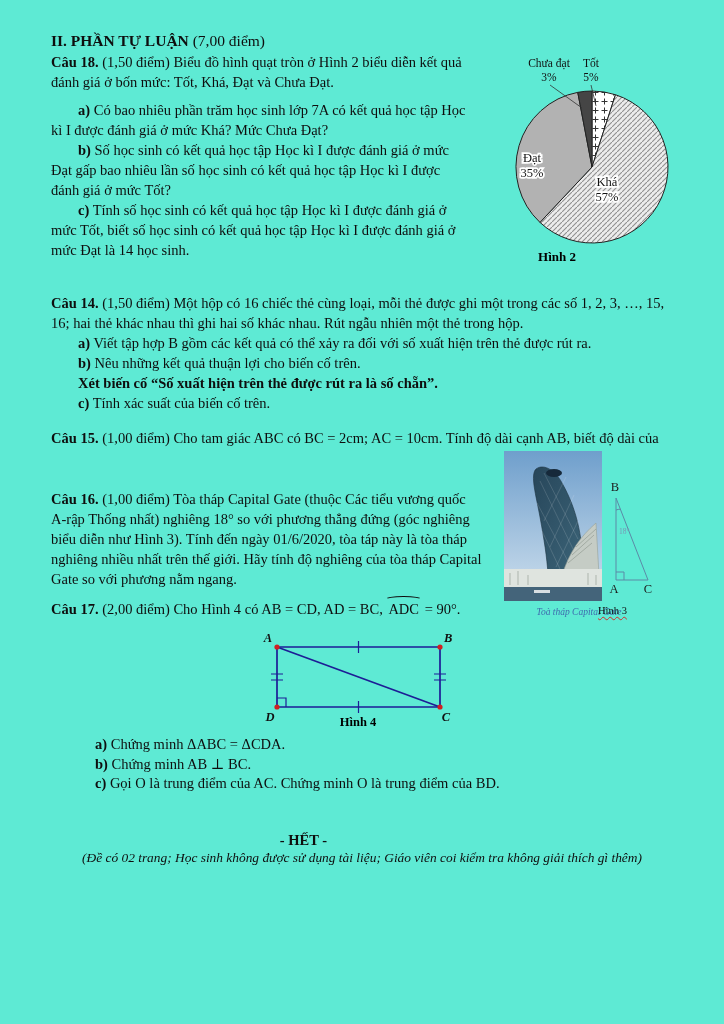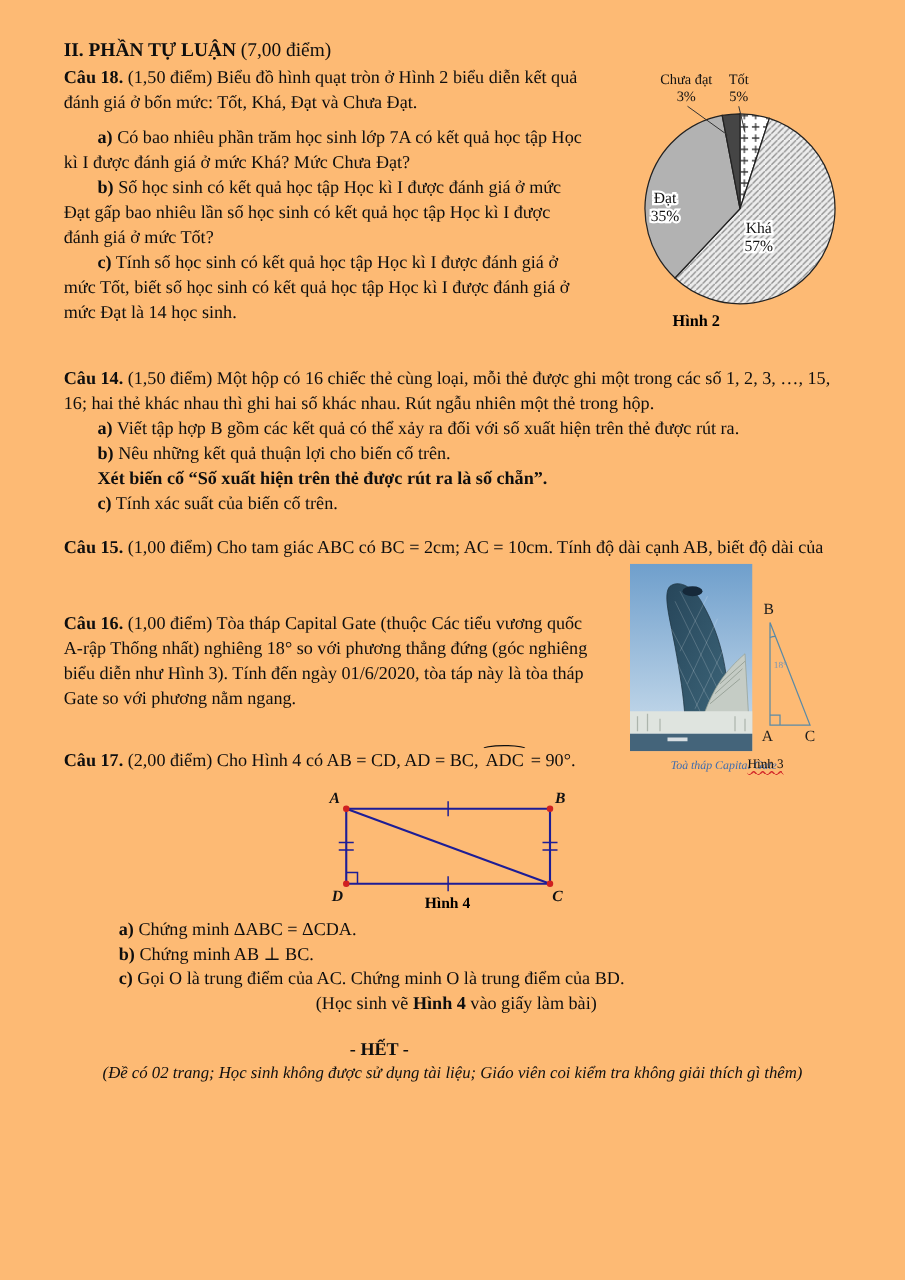--- a/index.html
+++ b/index.html
@@ -1,16 +1,16 @@
 <!DOCTYPE html>
 <html><head>
 <meta charset="utf-8">
 <style>
   html,body{margin:0;padding:0;background:#888;}
-  .page{position:relative;width:724px;height:1024px;background:#fdba74;overflow:hidden;
+  .page{position:relative;width:724px;height:1024px;background:#5eead4;overflow:hidden;
         font-family:"Liberation Serif","DejaVu Serif",serif;color:#0e0e0e;font-size:14.5px;line-height:20px;}
   .abs{position:absolute;}
   .ln{white-space:nowrap;}
   .ind{padding-left:27px;}
   b{font-weight:bold;}
   .heading{font-size:15.5px;}
   .photo-caption{font-style:italic;color:#3e6cae;font-size:9.5px;line-height:11px;text-align:center;}
   .h3-caption{font-size:10.5px;text-align:left;
       text-decoration-line:underline;text-decoration-style:wavy;text-decoration-color:#d42a2a;text-decoration-thickness:1px;text-underline-offset:2px;}
   .hat{position:relative;display:inline-block;padding:0 2px;}
@@ -92,20 +92,21 @@
   </div>
 
   <div class="abs" style="left:51px;top:428px;width:660px;">
     <div class="ln"><b>Câu 15.</b><span> (1,00 điểm) Cho tam giác ABC có BC = 2cm; AC = 10cm. Tính độ dài cạnh AB, biết độ dài của</span></div>
   </div>
 
   <div class="abs" style="left:51px;top:489px;width:460px;">
     <div class="ln"><b>Câu 16.</b><span> (1,00 điểm) Tòa tháp Capital Gate (thuộc Các tiểu vương quốc</span></div>
     <div class="ln">A-rập Thống nhất) nghiêng 18° so với phương thẳng đứng (góc nghiêng</div>
     <div class="ln">biểu diễn như Hình 3). Tính đến ngày 01/6/2020, tòa táp này là tòa tháp</div>
+    <div class="ln">nghiêng nhiều nhất trên thế giới. Hãy tính độ nghiêng của tòa tháp Capital</div>
     <div class="ln">Gate so với phương nằm ngang.</div>
   </div>
 
   <div class="abs" style="left:504px;top:451px;">
     <svg width="98" height="150">
       <defs>
         <linearGradient id="sky" x1="0" y1="0" x2="0" y2="1">
           <stop offset="0" stop-color="#6f9fcc"></stop>
             <stop offset="1" stop-color="#cfe0ee"></stop>
         </linearGradient>
@@ -181,20 +182,17 @@
       </g>
       <text x="108" y="96" font-size="12.5" font-weight="bold" text-anchor="middle">Hình 4</text>
     </svg>
   </div>
 
   <div class="abs" style="left:78px;top:735px;width:440px;line-height:19.5px;margin-left:17px;">
     <div class="ln"><b>a)</b><span> Chứng minh ΔABC = ΔCDA.</span></div>
     <div class="ln"><b>b)</b><span> Chứng minh AB ⊥ BC.</span></div>
     <div class="ln"><b>c)</b><span> Gọi O là trung điểm của AC. Chứng minh O là trung điểm của BD.</span></div>
   </div>
-  <div class="abs center" style="left:135px;top:793px;width:460px;">
-    <span>(Học sinh vẽ </span><b>Hình 4</b><span> vào giấy làm bài)</span>
-  </div>
 
   <div class="abs center" style="left:51px;top:830px;width:505px;font-weight:bold;">- HẾT -</div>
   <div class="abs center footer-note" style="left:25px;top:848px;width:674px;">(Đề có 02 trang; Học sinh không được sử dụng tài liệu; Giáo viên coi kiểm tra không giải thích gì thêm)</div>
 
 </div>
 
 </body></html>

